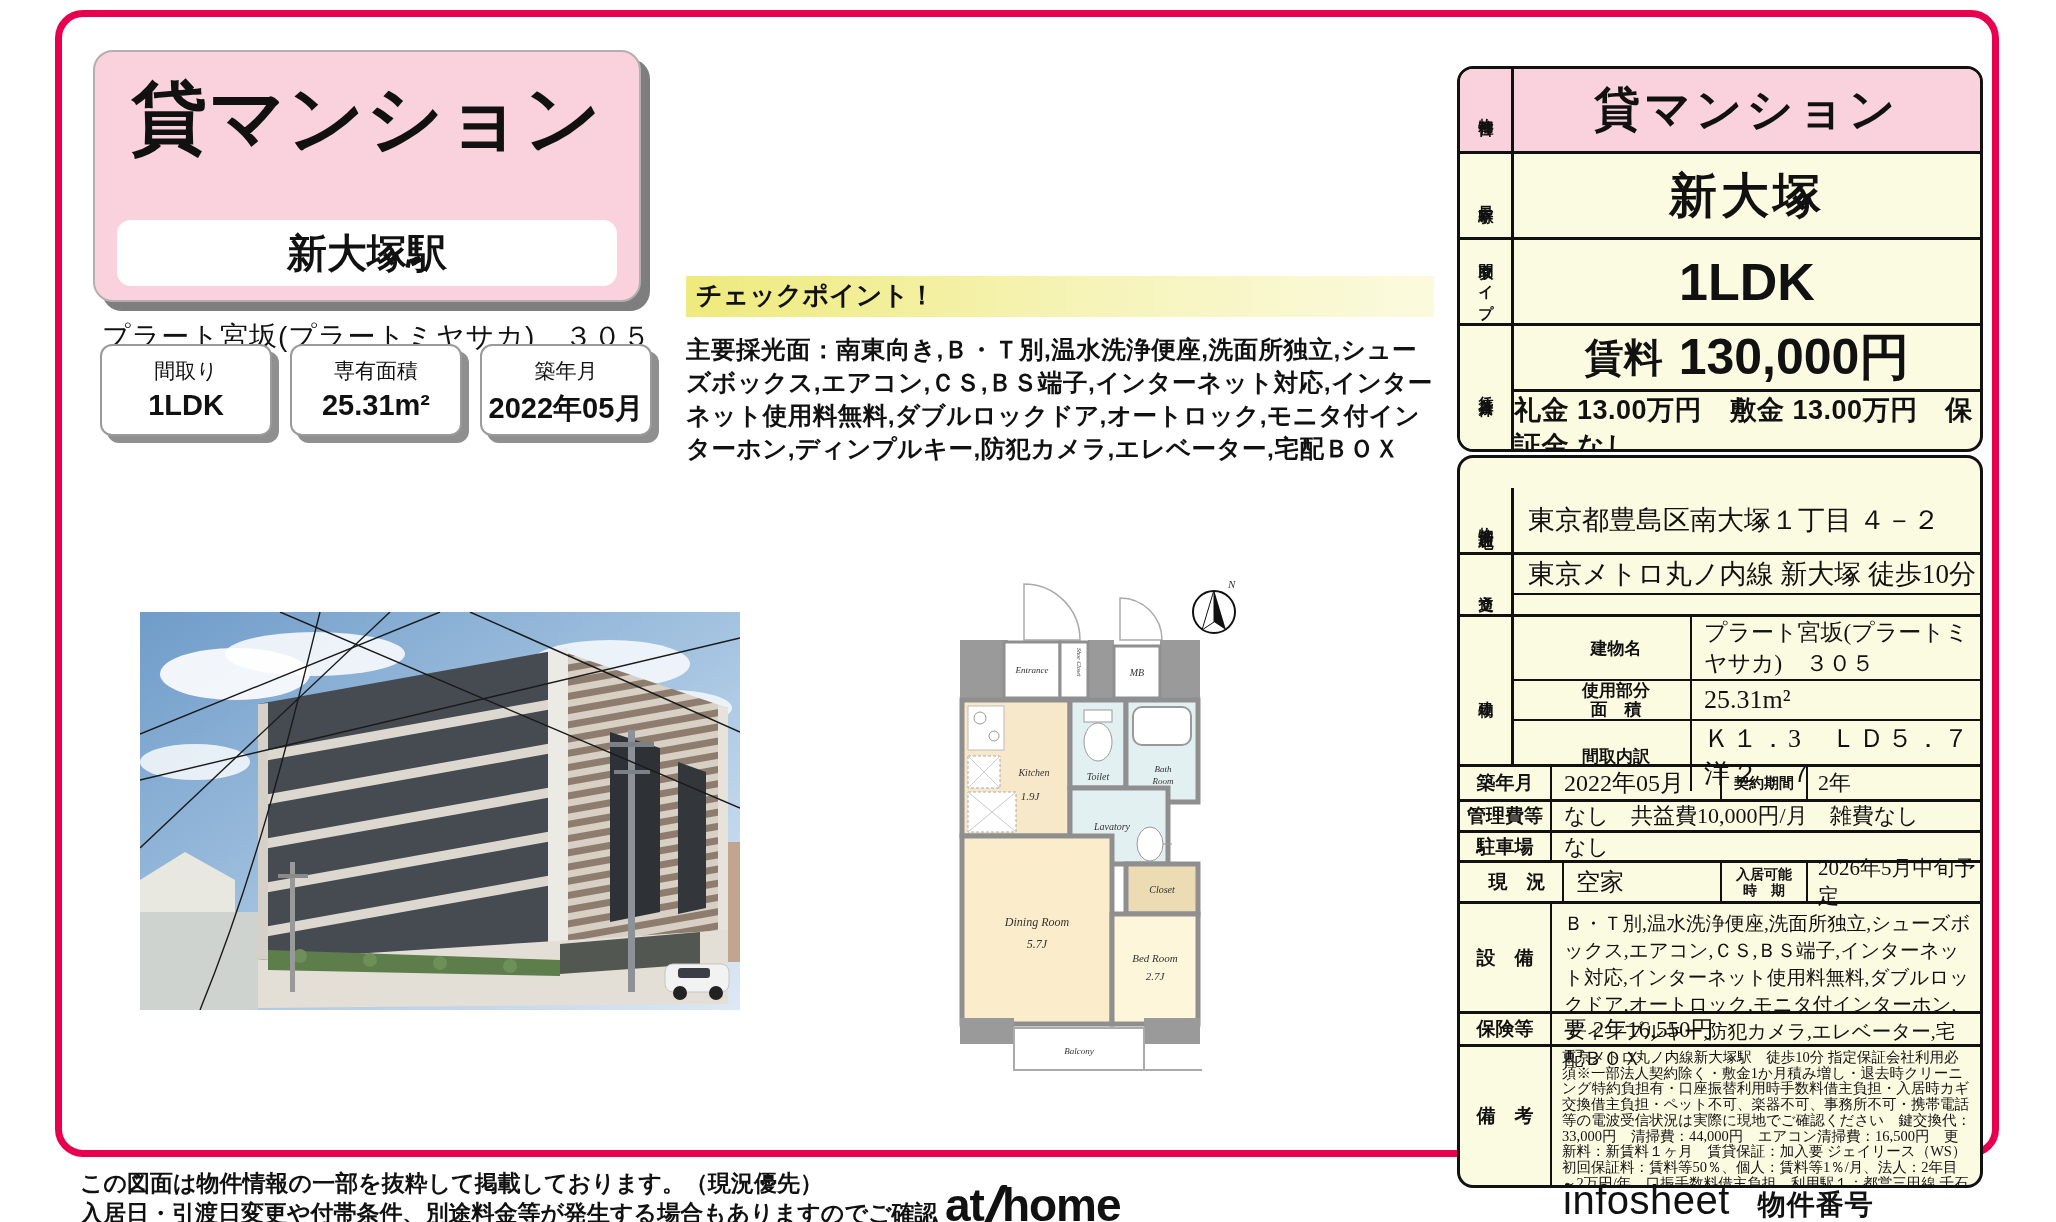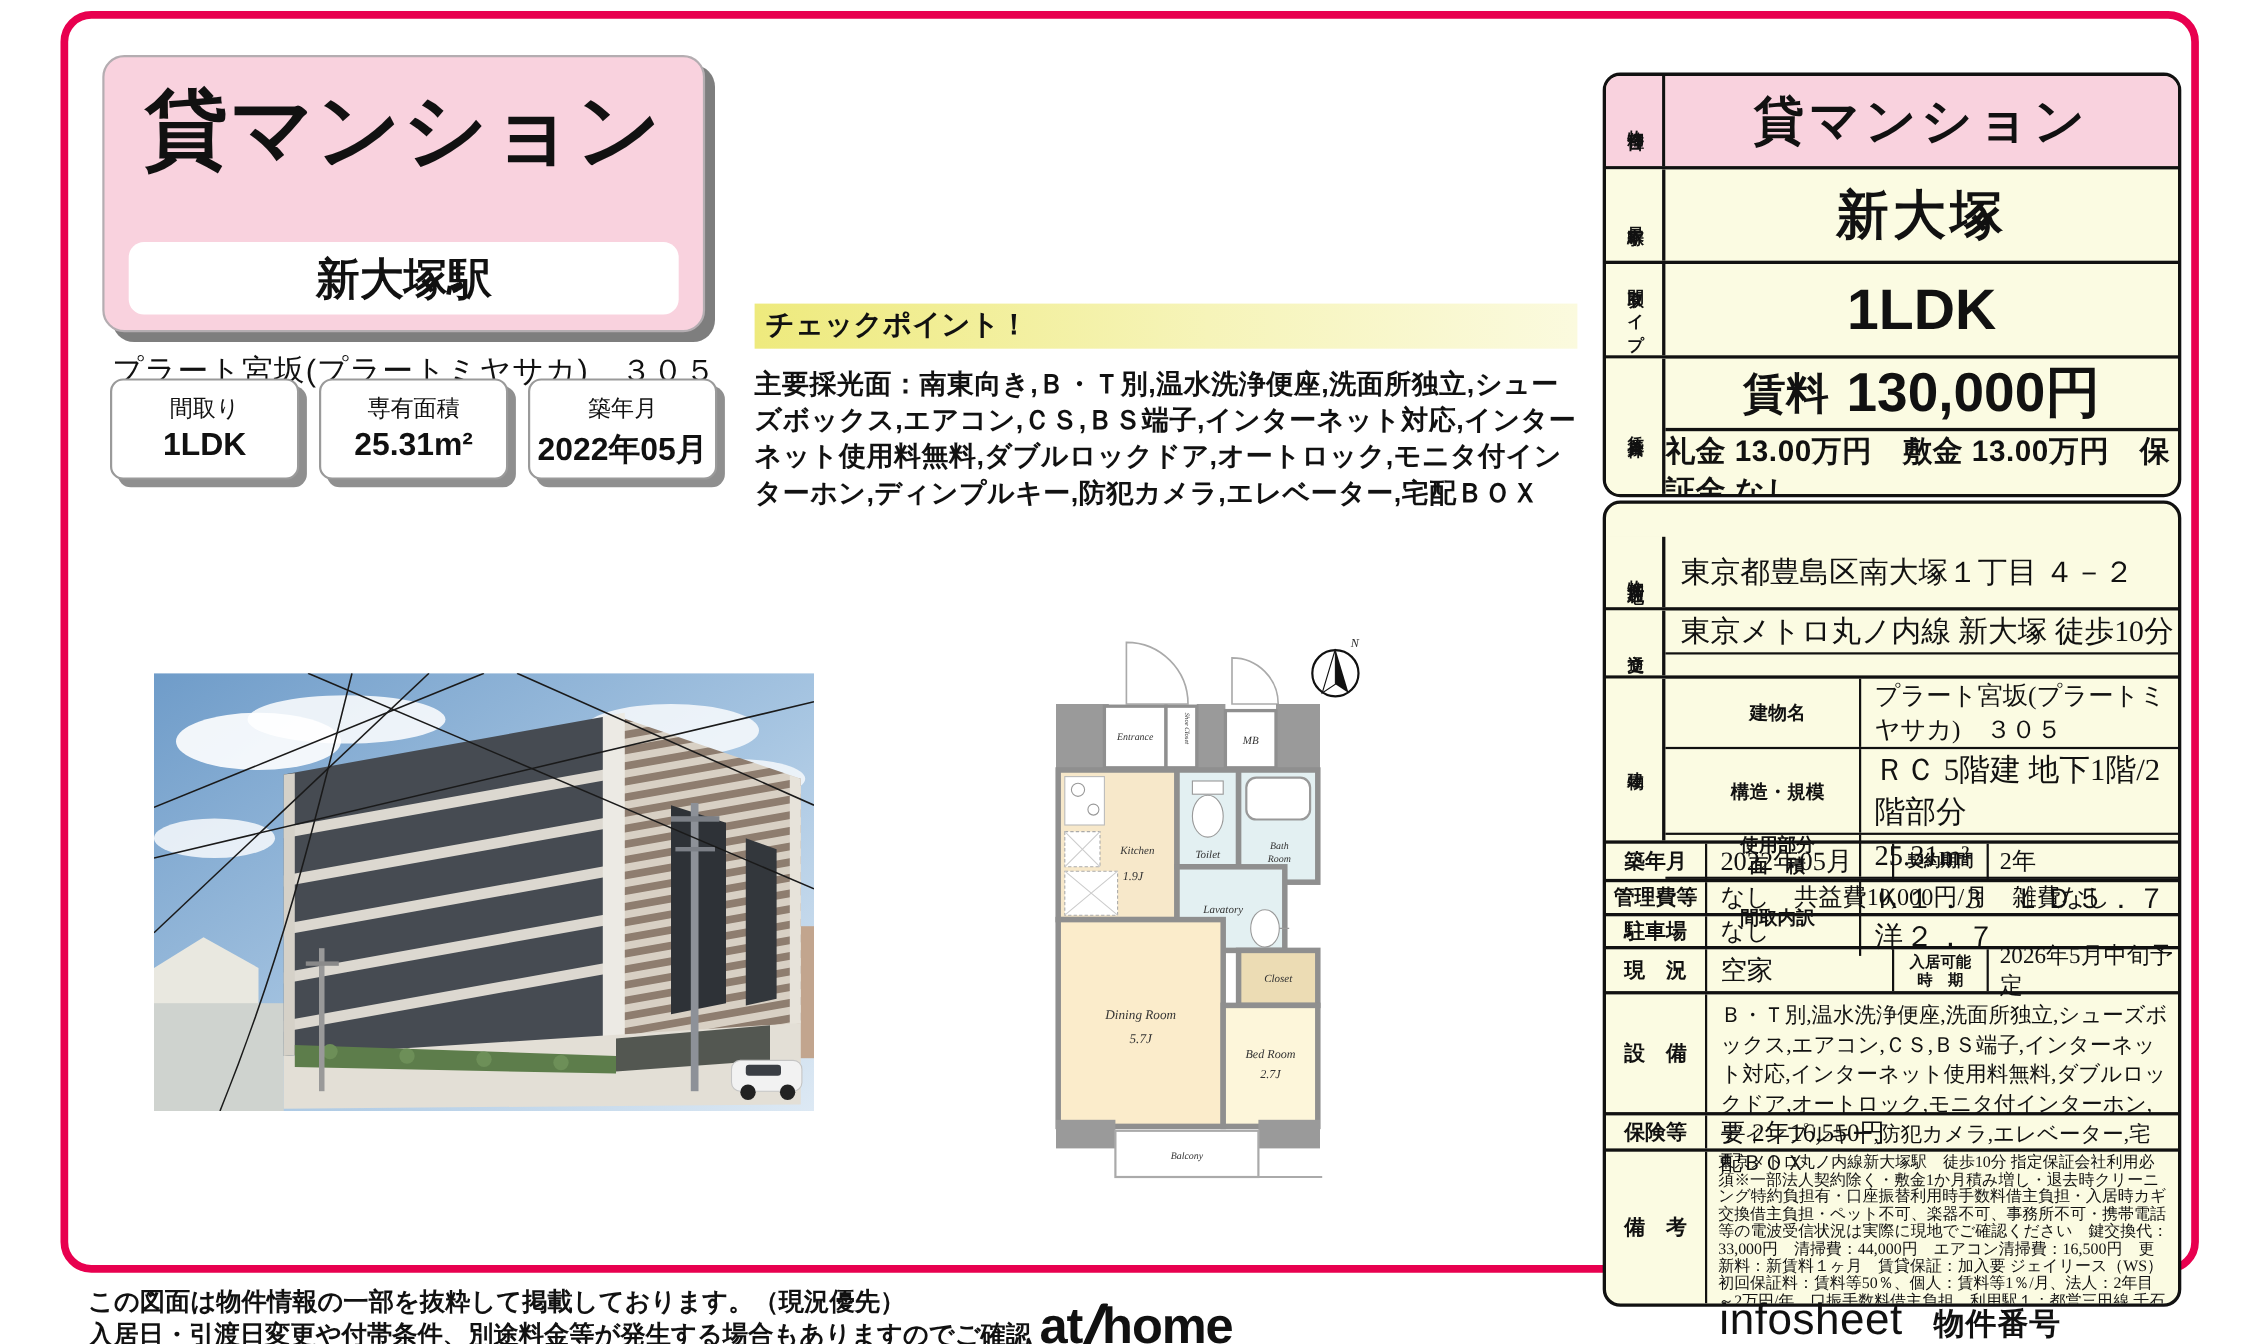--- a/index.html
+++ b/index.html
@@ -68,21 +68,21 @@
   .t2 .bld-right { flex:1; display:flex; flex-direction:column; }
   .t2 .bld-row { display:flex; flex:1; }
   .t2 .bld-row + .bld-row { border-top:2px solid #111; }
   .t2 .bld-label { width:150px; min-width:150px; border-right:2px solid #111; display:flex; flex-direction:column; align-items:center; justify-content:center; font-size:17px; font-weight:bold; line-height:19px;margin-left:28px; }
   .t2 .bld-val { flex:1; display:flex; align-items:center; padding-left:12px; font-size:26px; }
   .t2 .hlab { width:92px; min-width:92px; border-right:2px solid #111; display:flex; align-items:center; justify-content:center; font-size:19px; font-weight:bold; text-align:center; }
   .t2 .hval { flex:1; display:flex; align-items:center; padding-left:12px; font-size:24px; }
   .t2 .r-built { height:35px; }
   .t2 .r-fees { height:31px; }
   .t2 .r-parking { height:30px; }
-  .t2 .r-status { height:41px; }
+  .t2 .r-status { height:41px;padding-left:12px; }
   .t2 .mid-label { width:88px; min-width:88px; border-left:2px solid #111; border-right:2px solid #111; display:flex; flex-direction:column; align-items:center; justify-content:center; font-size:15px; font-weight:bold; line-height:16px; }
   .t2 .mid-label.small { font-size:14px; }
   .t2 .end-val { width:172px; min-width:172px; display:flex; align-items:center; padding-left:10px; font-size:22px; }
   .t2 .r-equip { height:110px; }
   .t2 .r-equip .hval { font-size:19.5px; line-height:27px; padding:4px 8px 4px 12px; align-items:flex-start; padding-top:6px; display:block; }
   .t2 .r-ins { height:33px; }
   .t2 .r-remarks { height:141px; }
   .t2 .r-remarks .hval { display:block; font-size:14.5px; line-height:15.7px; padding:3px 8px 2px 10px; }
 
   
@@ -300,24 +300,20 @@
     </div>
   </div>
   <div class="trow r-building">
     <div class="vlab">建物</div>
     <div class="bld-right">
       <div class="bld-row">
         <div class="bld-label">建物名</div>
         <div class="bld-val serif" style="font-size:23px">プラート宮坂(プラートミヤサカ)　３０５</div>
       </div>
       <div class="bld-row">
-        <div class="bld-label">構造・規模</div>
-        <div class="bld-val serif" style="font-size:28px">ＲＣ 5階建 地下1階/2階部分</div>
-      </div>
-      <div class="bld-row">
         <div class="bld-label">
           <span>使用部分</span>
           <span>面　積</span>
         </div>
         <div class="bld-val serif">25.31m²</div>
       </div>
       <div class="bld-row">
         <div class="bld-label">間取内訳</div>
         <div class="bld-val serif" style="letter-spacing:2px">Ｋ１．3　ＬＤ５．７　洋２．７</div>
       </div>

